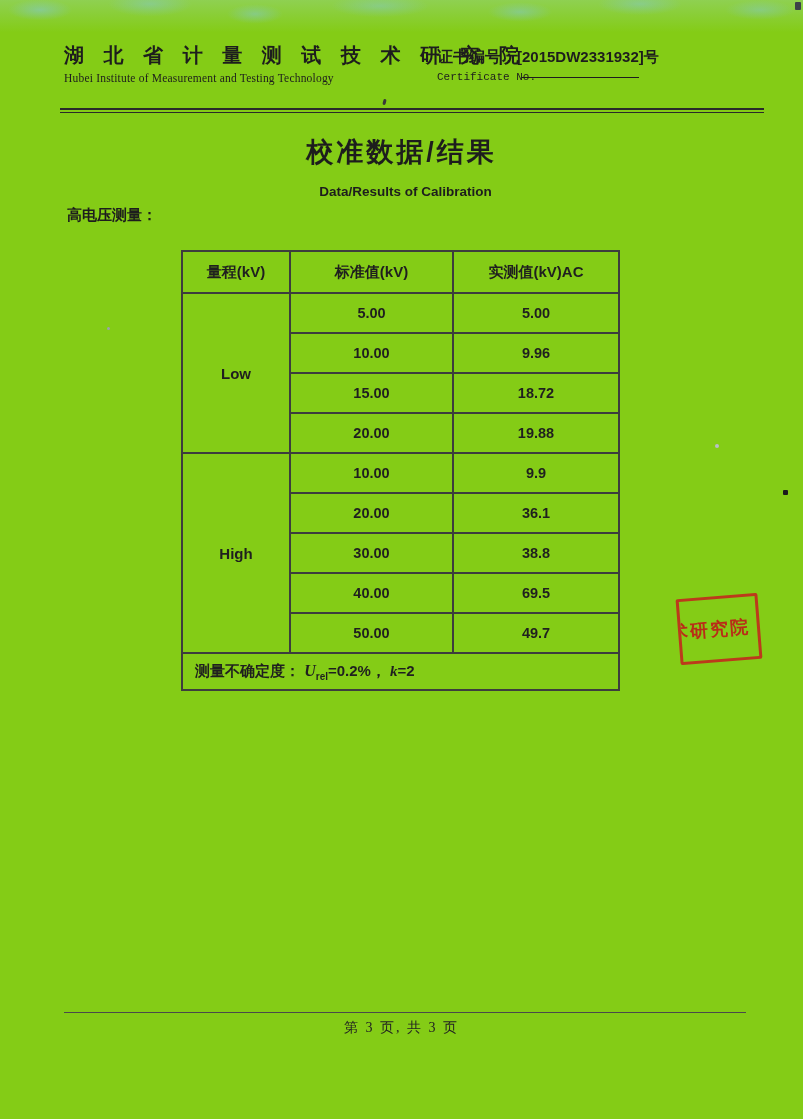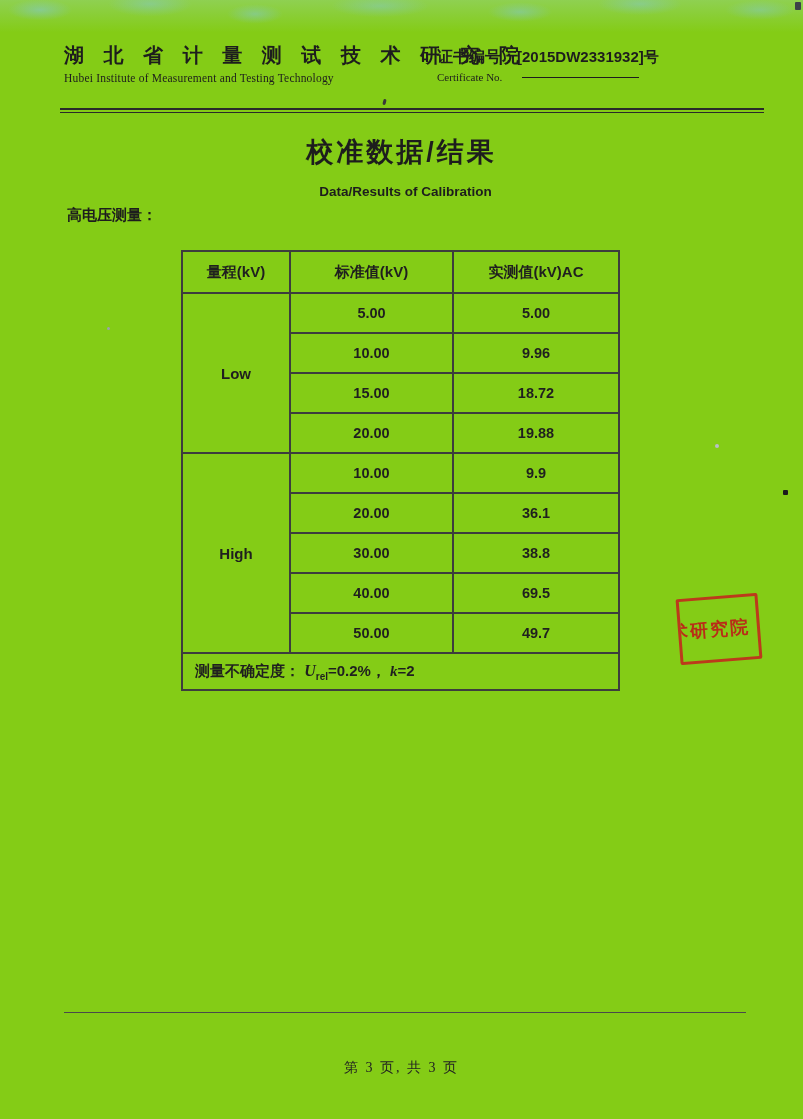--- a/index.html
+++ b/index.html
@@ -21,21 +21,21 @@
       radial-gradient(ellipse 50px 14px at 760px 10px, rgba(130,200,222,.40), transparent 70%),
       linear-gradient(to bottom, rgba(170,220,235,.28), rgba(170,220,235,0) 85%);
   }
   .org{position:absolute;left:64px;top:42px;}
   .org-cn{font-size:20px;font-weight:bold;letter-spacing:7px;white-space:nowrap;}
   .org-en{font-size:11.5px;font-family:"Liberation Serif",serif;margin-top:3px;letter-spacing:.2px;}
   .cert{position:absolute;left:437px;top:47px;}
   .cert-line{font-size:16px;font-weight:bold;white-space:nowrap;}
   .cert-num{font-size:15px;}
   .cert-num .u{border-bottom:1.5px solid #1d1d1d;padding-bottom:12px;}
-  .cert-en{font-size:11px;font-family:Liberation Serif, serif;margin-top:3px;}
+  .cert-en{font-size:11px;font-family:Liberation Mono, monospace;margin-top:3px;}
   .double-rule{
     position:absolute;left:60px;top:108px;width:704px;height:2px;
     border-top:2px solid #2a2a2a;border-bottom:1px solid #2a2a2a;
   }
   .title{position:absolute;left:0;right:0;top:134px;text-align:center;
     font-size:27px;font-weight:bold;letter-spacing:3px;}
   .subtitle{position:absolute;left:8px;right:0;top:173px;text-align:center;
     font-size:13.5px;font-weight:bold;margin-top:11px;}
   .section-label{position:absolute;left:67px;top:206px;font-size:15px;font-weight:bold;}
   table.cal{
@@ -62,21 +62,21 @@
     transform:rotate(-4.5deg);overflow:hidden;
     display:flex;align-items:center;
   }
   .stamp-text{
     white-space:nowrap;margin-left:-11px;
     font-size:18px;font-weight:bold;letter-spacing:2px;
     color:rgba(190,30,24,.92);
   }
   .footer-rule{position:absolute;left:64px;top:1012px;width:682px;border-top:1.5px solid #4a4a4a;}
   .footer-text{position:absolute;left:0;right:0;top:1019px;text-align:center;
-    font-size:14px;font-family:"Liberation Serif",serif;letter-spacing:2px;color:#222;margin-top:40px;}
+    font-size:14px;font-family:"Liberation Serif",serif;letter-spacing:2px;color:#222;}
   .speck{position:absolute;border-radius:50%;}
   .s1{left:383px;top:99px;width:3px;height:6px;background:#3a3a3a;border-radius:2px;transform:rotate(14deg);}
   .s2{left:107px;top:327px;width:3px;height:3px;background:#9aa2ac;}
   .s3{left:783px;top:490px;width:5px;height:5px;background:#1c1c1c;border-radius:1px;}
   .s4{left:715px;top:444px;width:4px;height:4px;background:#b9bfc8;}
   .s5{left:795px;top:2px;width:6px;height:8px;background:#3c4248;border-radius:1px;}
 </style>
 </head>
 <body>
 

